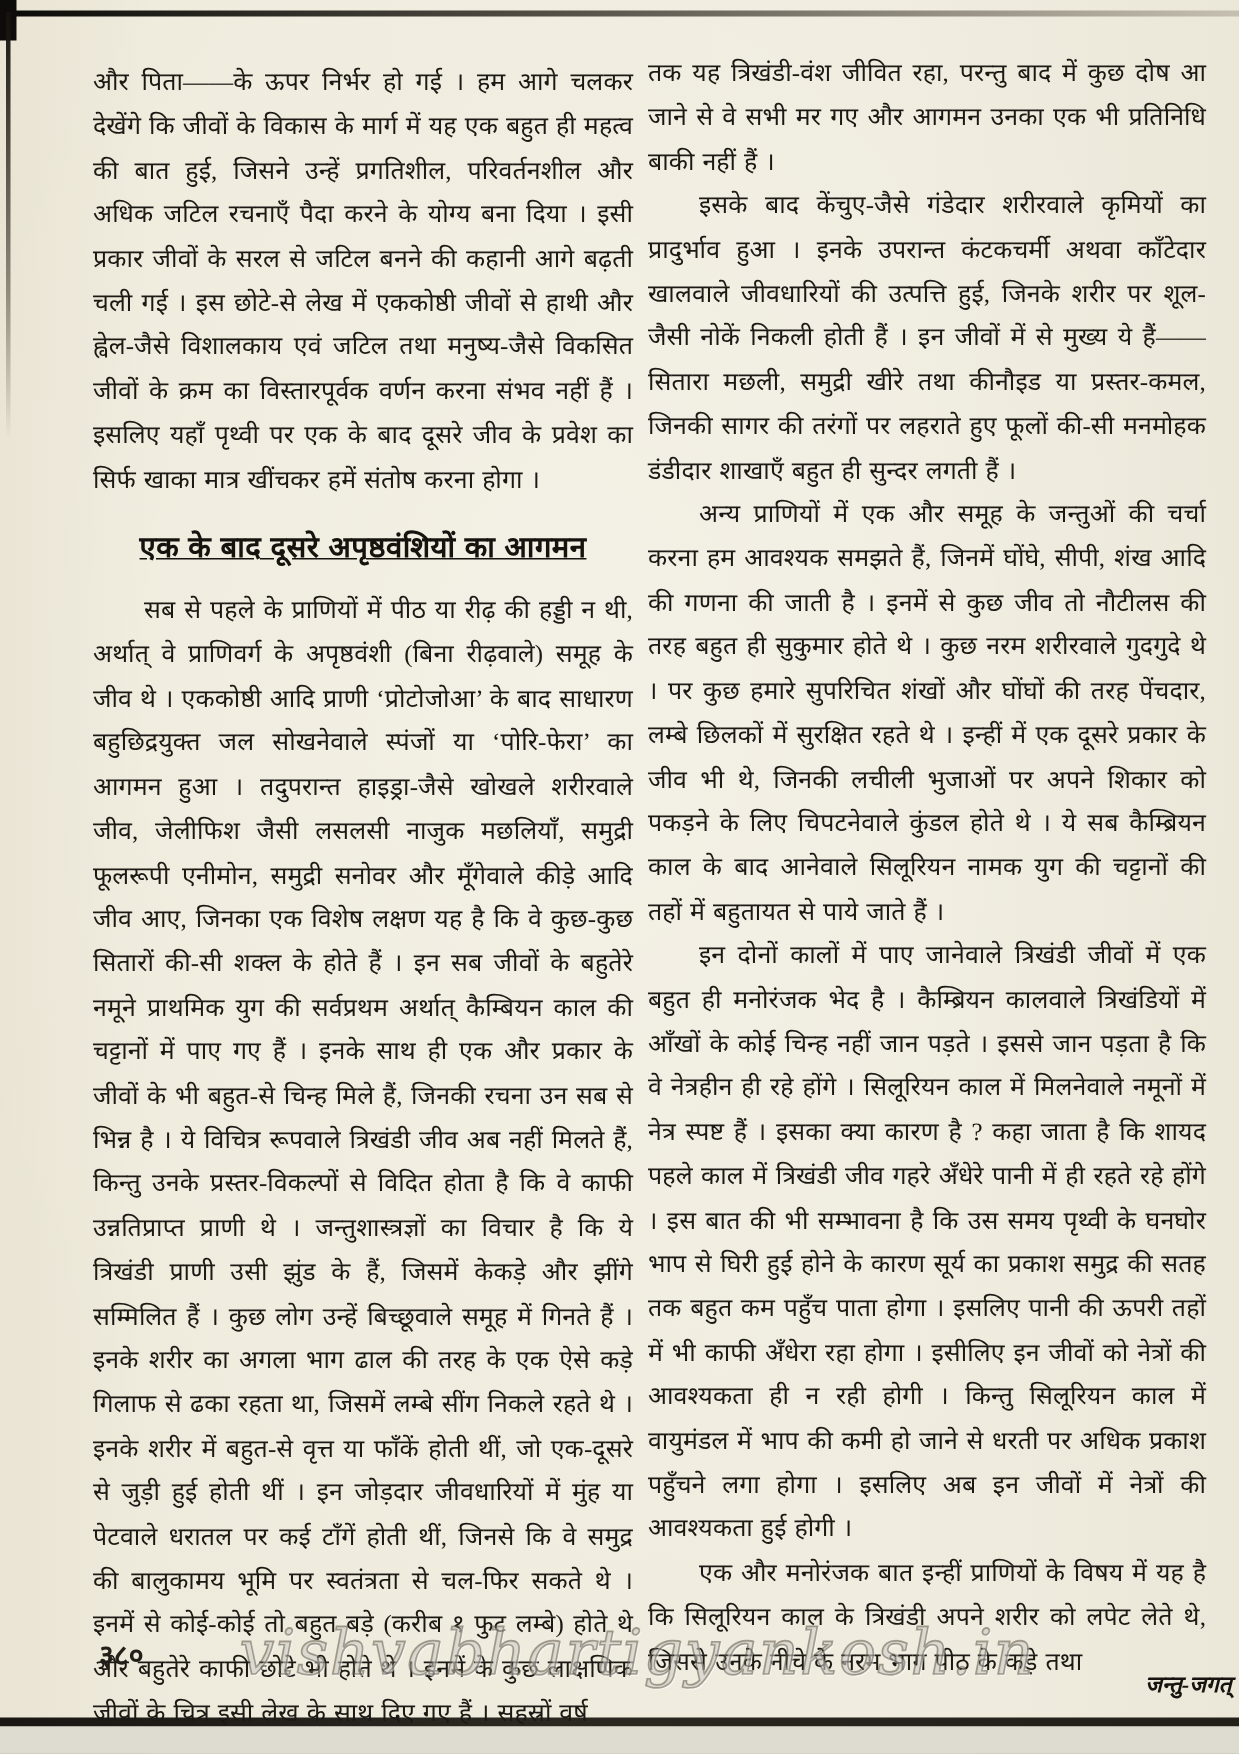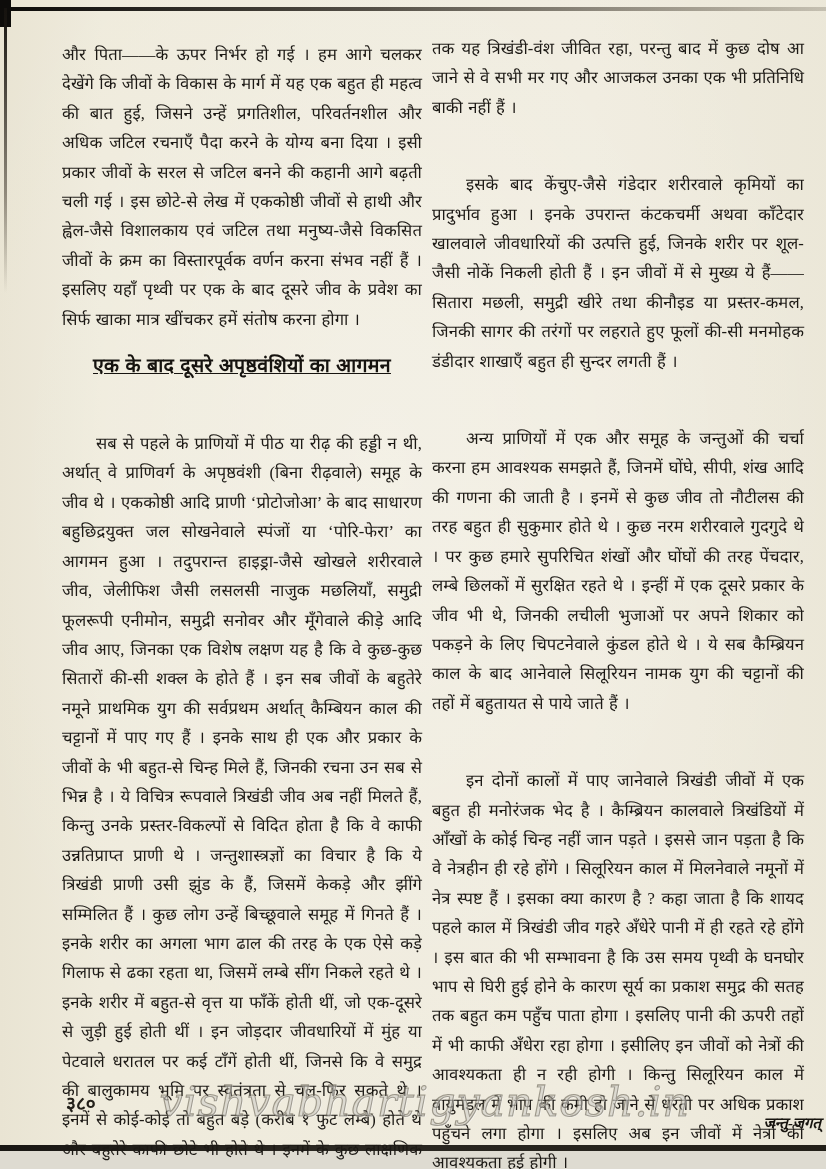--- a/index.html
+++ b/index.html
@@ -27,21 +27,21 @@
   .edge-bottom-line{position:absolute;left:0;top:1145px;width:826px;height:6px;
     background:linear-gradient(to right,#191713,#2b2822 40%,#232019);}
   .below-band{position:absolute;left:0;top:1151px;width:826px;height:18px;background:#dedbd1;}
 
   
   .col{position:absolute;text-align:justify;font-size:16.6px;line-height:29.4px;
     letter-spacing:.1px;word-spacing:1px;color:#1c1915;}
   .col-left{left:62px;top:40px;width:360px;}
   .col-right{left:432px;top:34px;width:372px;}
   .para{margin:0;}
-  .para.indent{text-indent:34px;margin-top:48px;}
+  .para.indent{text-indent:34px;}
   .section-heading{
     text-align:center;font-size:19.5px;font-weight:700;letter-spacing:.3px;
     margin:17px 0 11px 0;line-height:30px;text-indent:0;color:#16130f;text-decoration:underline;
   }
   
   .page-number{position:absolute;left:66px;top:1090px;font-size:19px;font-weight:700;color:#23201a;}
   .footer-chapter{position:absolute;right:24px;top:1112px;font-size:15px;font-weight:700;color:#17140f;font-style:italic;}
   .watermark{
     position:absolute;left:150px;top:1078px;width:540px;text-align:right;
     font-family:"DejaVu Serif","Liberation Serif",serif;
@@ -65,21 +65,21 @@
   <div class="edge-bottom-line"></div>
   <div class="below-band"></div>
 
   <div class="col col-left">
     <p class="para">और पिता——के ऊपर निर्भर हो गई । हम आगे चलकर देखेंगे कि जीवों के विकास के मार्ग में यह एक बहुत ही महत्व की बात हुई, जिसने उन्हें प्रगतिशील, परिवर्तनशील और अधिक जटिल रचनाएँ पैदा करने के योग्य बना दिया । इसी प्रकार जीवों के सरल से जटिल बनने की कहानी आगे बढ़ती चली गई । इस छोटे-से लेख में एककोष्ठी जीवों से हाथी और ह्वेल-जैसे विशालकाय एवं जटिल तथा मनुष्य-जैसे विकसित जीवों के क्रम का विस्तारपूर्वक वर्णन करना संभव नहीं हैं । इसलिए यहाँ पृथ्वी पर एक के बाद दूसरे जीव के प्रवेश का सिर्फ खाका मात्र खींचकर हमें संतोष करना होगा ।</p>
     <h2 class="section-heading">एक के बाद दूसरे अपृष्ठवंशियों का आगमन</h2>
     <p class="para indent">सब से पहले के प्राणियों में पीठ या रीढ़ की हड्डी न थी, अर्थात् वे प्राणिवर्ग के अपृष्ठवंशी (बिना रीढ़वाले) समूह के जीव थे । एककोष्ठी आदि प्राणी ‘प्रोटोजोआ’ के बाद साधारण बहुछिद्रयुक्त जल सोखनेवाले स्पंजों या ‘पोरि-फेरा’ का आगमन हुआ । तदुपरान्त हाइड्रा-जैसे खोखले शरीरवाले जीव, जेलीफिश जैसी लसलसी नाजुक मछलियाँ, समुद्री फूलरूपी एनीमोन, समुद्री सनोवर और मूँगेवाले कीड़े आदि जीव आए, जिनका एक विशेष लक्षण यह है कि वे कुछ-कुछ सितारों की-सी शक्ल के होते हैं । इन सब जीवों के बहुतेरे नमूने प्राथमिक युग की सर्वप्रथम अर्थात् कैम्बियन काल की चट्टानों में पाए गए हैं । इनके साथ ही एक और प्रकार के जीवों के भी बहुत-से चिन्ह मिले हैं, जिनकी रचना उन सब से भिन्न है । ये विचित्र रूपवाले त्रिखंडी जीव अब नहीं मिलते हैं, किन्तु उनके प्रस्तर-विकल्पों से विदित होता है कि वे काफी उन्नतिप्राप्त प्राणी थे । जन्तुशास्त्रज्ञों का विचार है कि ये त्रिखंडी प्राणी उसी झुंड के हैं, जिसमें केकड़े और झींगे सम्मिलित हैं । कुछ लोग उन्हें बिच्छूवाले समूह में गिनते हैं । इनके शरीर का अगला भाग ढाल की तरह के एक ऐसे कड़े गिलाफ से ढका रहता था, जिसमें लम्बे सींग निकले रहते थे । इनके शरीर में बहुत-से वृत्त या फाँकें होती थीं, जो एक-दूसरे से जुड़ी हुई होती थीं । इन जोड़दार जीवधारियों में मुंह या पेटवाले धरातल पर कई टाँगें होती थीं, जिनसे कि वे समुद्र की बालुकामय भूमि पर स्वतंत्रता से चल-फिर सकते थे । इनमें से कोई-कोई तो बहुत बड़े (करीब १ फुट लम्बे) होते थे और बहुतेरे काफी छोटे भी होते थे । इनमें के कुछ लाक्षणिक जीवों के चित्र इसी लेख के साथ दिए गए हैं ।  सहस्रों वर्ष</p>
   </div>
 
   <div class="col col-right">
-    <p class="para">तक यह त्रिखंडी-वंश जीवित रहा, परन्तु बाद में कुछ दोष आ जाने से वे सभी मर गए और आजकल उनका एक भी प्रतिनिधि बाकी नहीं हैं ।</p>
+    <p class="para">तक यह त्रिखंडी-वंश जीवित रहा, परन्तु बाद में कुछ दोष आ जाने से वे सभी मर गए और आगमन उनका एक भी प्रतिनिधि बाकी नहीं हैं ।</p>
     <p class="para indent">इसके बाद केंचुए-जैसे गंडेदार शरीरवाले कृमियों का प्रादुर्भाव हुआ । इनके उपरान्त कंटकचर्मी अथवा काँटेदार खालवाले जीवधारियों की उत्पत्ति हुई, जिनके शरीर पर शूल-जैसी नोकें निकली होती हैं । इन जीवों में से मुख्य ये हैं——सितारा मछली, समुद्री खीरे तथा कीनौइड या प्रस्तर-कमल, जिनकी सागर की तरंगों पर लहराते हुए फूलों की-सी मनमोहक डंडीदार शाखाएँ बहुत ही सुन्दर लगती हैं ।</p>
     <p class="para indent">अन्य प्राणियों में एक और समूह के जन्तुओं की चर्चा करना हम आवश्यक समझते हैं, जिनमें घोंघे, सीपी, शंख आदि की गणना की जाती है । इनमें से कुछ जीव तो नौटीलस की तरह बहुत ही सुकुमार होते थे । कुछ नरम शरीरवाले गुदगुदे थे । पर कुछ हमारे सुपरिचित शंखों और घोंघों की तरह पेंचदार, लम्बे छिलकों में सुरक्षित रहते थे । इन्हीं में एक दूसरे प्रकार के जीव भी थे, जिनकी लचीली भुजाओं पर अपने शिकार को पकड़ने के लिए चिपटनेवाले कुंडल होते थे । ये सब कैम्ब्रियन काल के बाद आनेवाले सिलूरियन नामक युग की चट्टानों की तहों में बहुतायत से पाये जाते हैं ।</p>
     <p class="para indent">इन दोनों कालों में पाए जानेवाले त्रिखंडी जीवों में एक बहुत ही मनोरंजक भेद है । कैम्ब्रियन कालवाले त्रिखंडियों में आँखों के कोई चिन्ह नहीं जान पड़ते । इससे जान पड़ता है कि वे नेत्रहीन ही रहे होंगे । सिलूरियन काल में मिलनेवाले नमूनों में नेत्र स्पष्ट हैं । इसका क्या कारण है ? कहा जाता है कि शायद पहले काल में त्रिखंडी जीव गहरे अँधेरे पानी में ही रहते रहे होंगे । इस बात की भी सम्भावना है कि उस समय पृथ्वी के घनघोर भाप से घिरी हुई होने के कारण सूर्य का प्रकाश समुद्र की सतह तक बहुत कम पहुँच पाता होगा । इसलिए पानी की ऊपरी तहों में भी काफी अँधेरा रहा होगा । इसीलिए इन जीवों को नेत्रों की आवश्यकता ही न रही होगी ।  किन्तु सिलूरियन काल में वायुमंडल में भाप की कमी हो जाने से धरती पर अधिक प्रकाश पहुँचने लगा होगा । इसलिए अब इन जीवों में नेत्रों की आवश्यकता हुई होगी ।</p>
     <p class="para indent">एक और मनोरंजक बात इन्हीं प्राणियों के विषय में यह है कि सिलूरियन काल के त्रिखंडी अपने शरीर को लपेट लेते थे, जिससे उनके नीचे के नरम भाग पीठ के कड़े तथा</p>
   </div>
 
   <div class="page-number">३८०</div>
   <div class="watermark">vishvabhartigyankosh.in</div>
   <div class="footer-chapter">जन्तु-जगत्</div>
 

